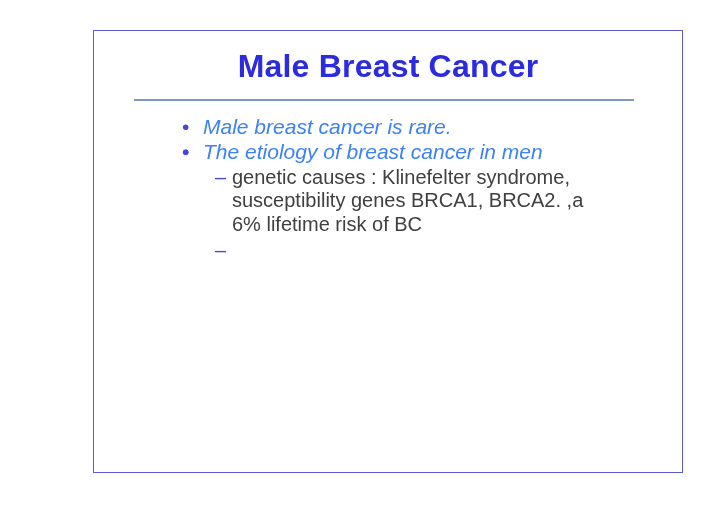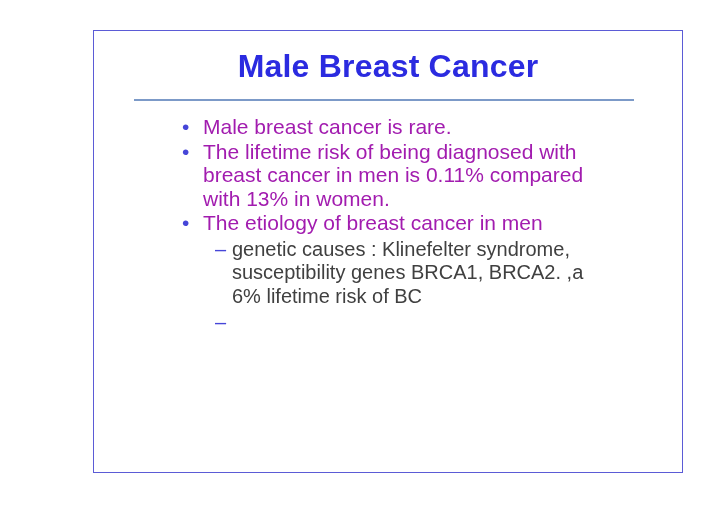--- a/index.html
+++ b/index.html
@@ -75,22 +75,23 @@
     top: 0;
     font-size: 21px;
     line-height: 23.5px;
     color: #4646D8;
   }
 
   .bullet-text {
     display: block;
     font-size: 21px;
     line-height: 23.5px;
-    color: #a21caf;
+    color: #3b82f6;
     white-space: pre-line;
+    font-style: italic;
   }
 
   .sub-row {
     position: relative;
     display: block;
     padding-left: 98px;
     margin-top: 3px;
   }
 
   .sub-marker {
@@ -127,23 +128,20 @@
 
     <div class="content-body">
 
       <div class="bullet-row">
         <span class="bullet-marker">•</span>
         <span class="bullet-text">Male breast cancer is rare.</span>
       </div>
 
       <div class="bullet-row">
         <span class="bullet-marker">•</span>
-        <span class="bullet-text">The lifetime risk of being diagnosed with
-breast cancer in men is 0.11% compared
-with 13% in women.</span>
       </div>
 
       <div class="bullet-row">
         <span class="bullet-marker">•</span>
         <span class="bullet-text">The etiology of breast cancer in men</span>
       </div>
 
       <div class="sub-row">
         <span class="sub-marker">–</span>
         <span class="sub-text"><span>genetic causes : Klinefelter syndrome,

